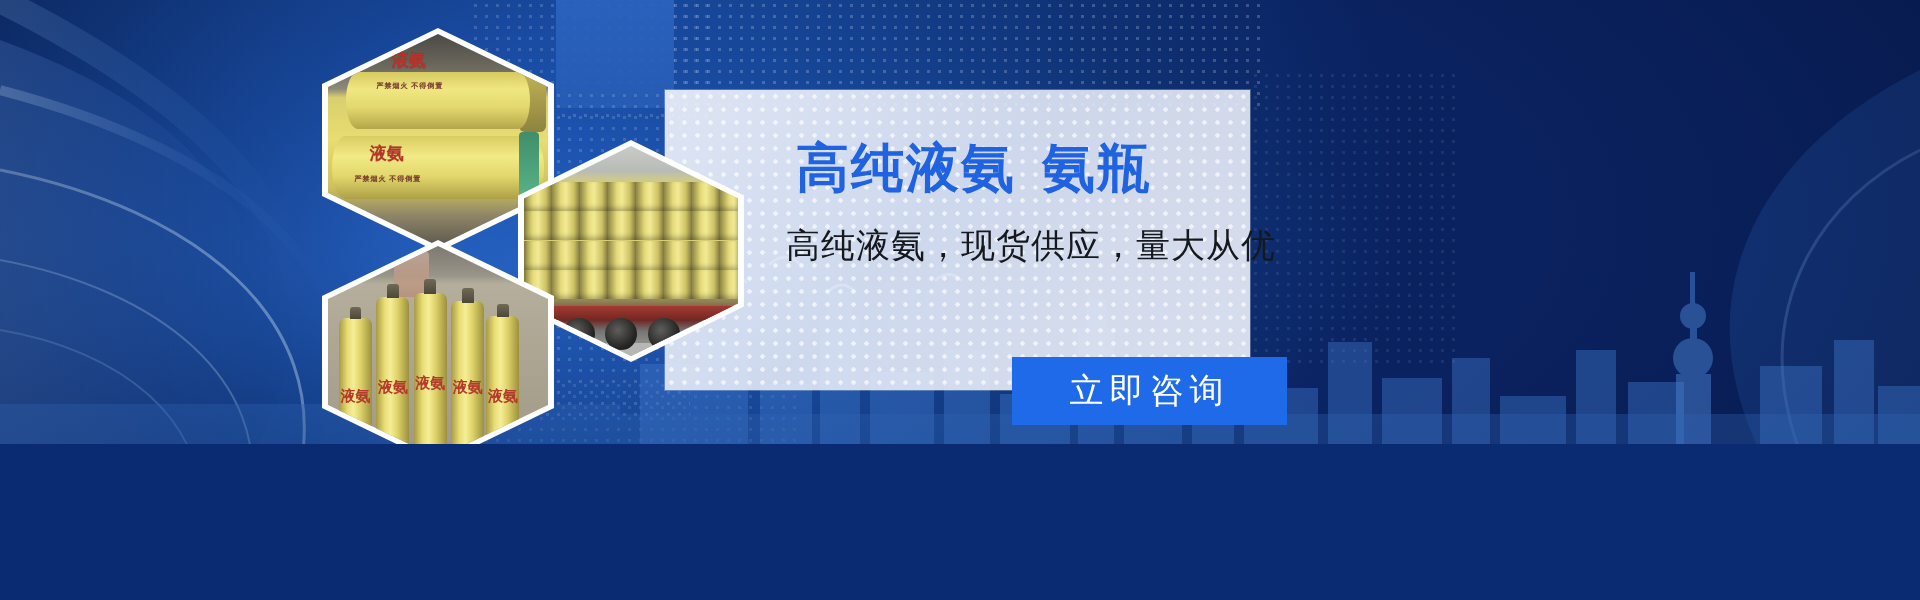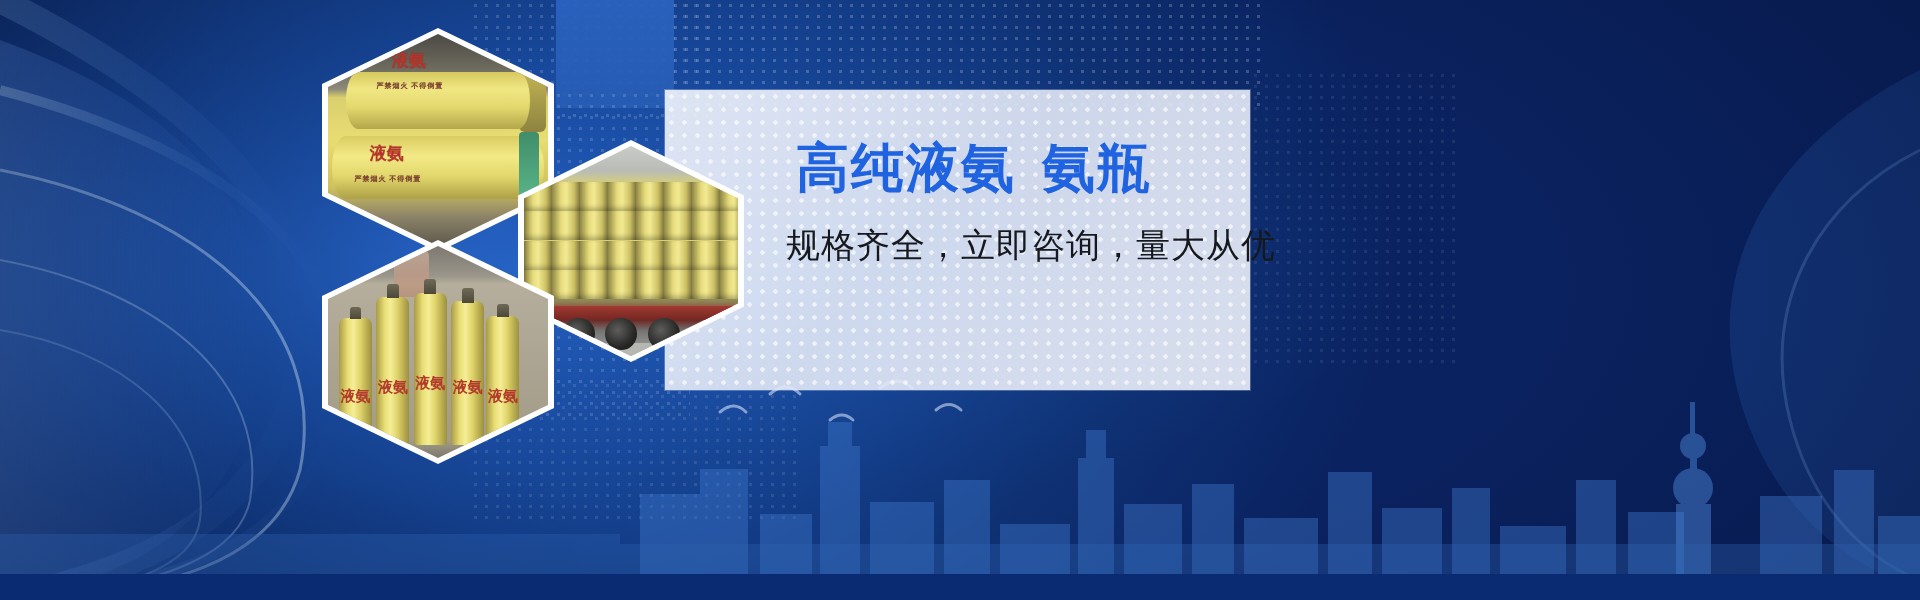--- a/index.html
+++ b/index.html
@@ -2,21 +2,21 @@
 <html><head>
 <meta charset="utf-8">
 <style>
   html,body{margin:0;padding:0;}
   body{
     width:1920px;height:600px;overflow:hidden;
     font-family:"Liberation Sans","DejaVu Sans",sans-serif;
     background:#0a2a72;
   }
   #banner{
-    position:relative;width:1920px;height:574px;overflow:hidden;
+    position:relative;width:1920px;height:444px;overflow:hidden;
     background:
       radial-gradient(ellipse 900px 620px at 26% 42%, #1d56b8 0%, #164596 40%, #0f3275 70%, #0a2260 100%),
       linear-gradient(105deg,#0a1f5c 0%,#103579 22%,#17499c 48%,#0f3b86 72%,#0a2464 100%);
   }
   
   .vignette{
     position:absolute;inset:0;
     background:
       radial-gradient(ellipse 1400px 700px at 50% 50%, rgba(0,0,0,0) 40%, rgba(4,14,48,.55) 100%);
     pointer-events:none;
@@ -309,17 +309,20 @@
         <div class="p3-txt p3-t2">液氨</div>
         <div class="p3-txt p3-t3">液氨</div>
         <div class="p3-txt p3-t4">液氨</div>
         <div class="p3-txt p3-t5">液氨</div>
       </div>
     </div>
   </div>
 
   <div class="textblock">
     <h1 class="headline"><span>高纯液氨</span><span class="gap"></span><span>氨瓶</span></h1>
-    <p class="subtitle">规格齐全，立即咨询，量大从优</p>
-  </div>
-
+    <p class="subtitle">高纯液氨，现货供应，量大从优</p>
+  </div>
+
+  <button class="cta">
+    <span>立即咨询</span>
+  </button>
 
 </div>
 
 </body></html>

